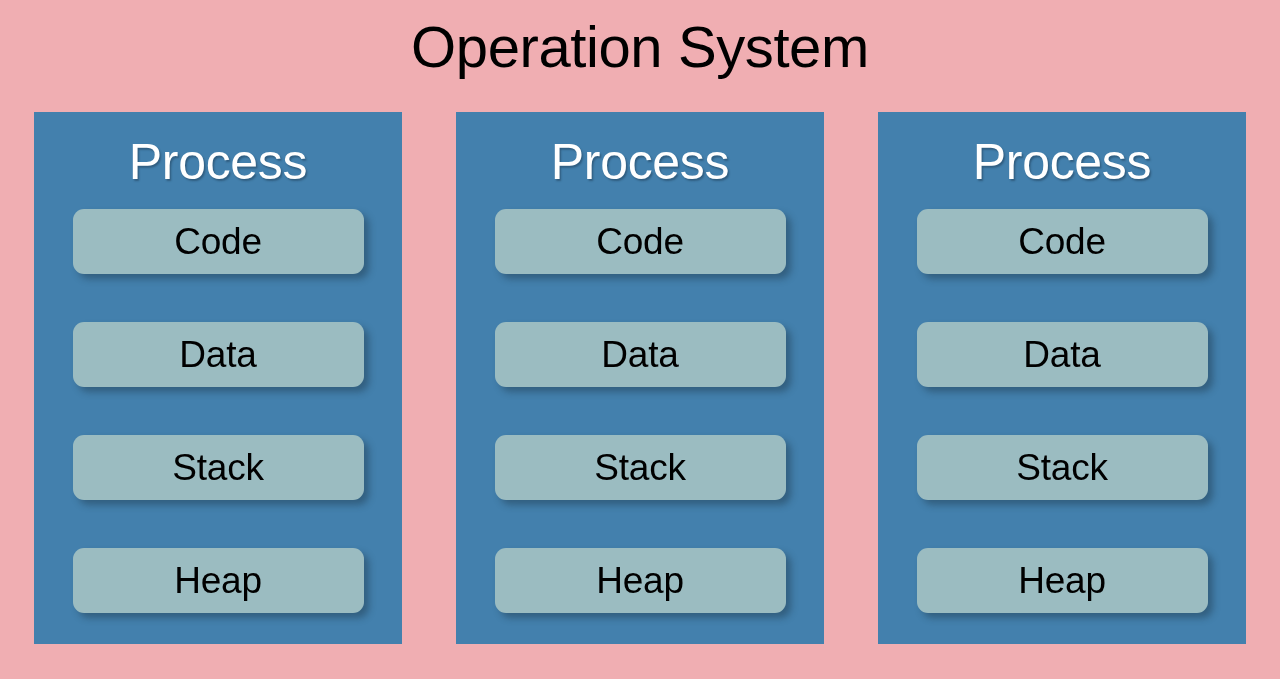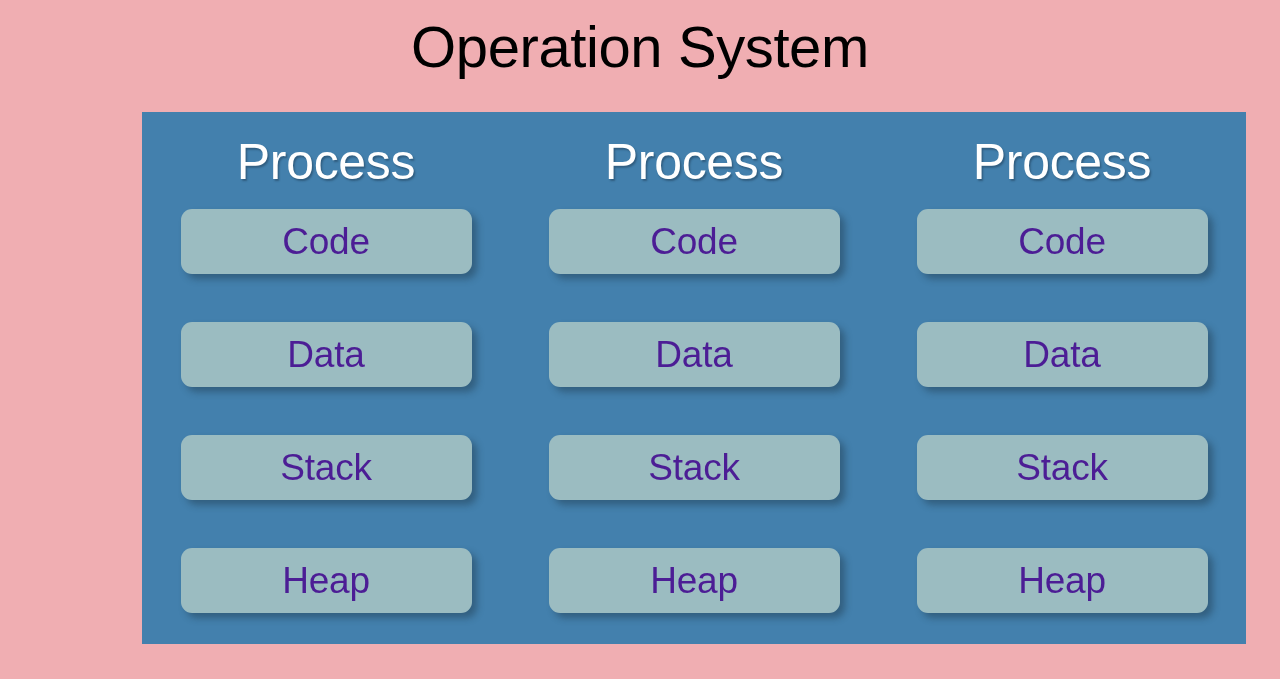--- a/index.html
+++ b/index.html
@@ -40,21 +40,21 @@
   }
 
   
   .process-row {
     position: absolute;
     left: 34px;
     top: 112px;
     width: 1212px;
     height: 532px;
     display: flex;
-    justify-content: flex-end;
+    justify-content: space-between;
     align-items: stretch;
   }
 
   .process-card {
     width: 368px;
     height: 532px;
     background: #4380ad;
     position: relative;
     display: flex;
     flex-direction: column;
@@ -89,21 +89,21 @@
     display: flex;
     align-items: center;
     justify-content: center;
     box-shadow: 5px 5px 7px rgba(25, 45, 60, 0.40);
   }
 
   .segment-label {
     font-size: 37px;
     line-height: 42px;
     font-weight: 400;
-    color: #4c1d95;
+    color: #000000;
     letter-spacing: -0.2px;
     white-space: nowrap;
   }
 </style>
 </head>
 <body>
 
 <div class="canvas">
 
   <div class="os-title">Operation System</div>

